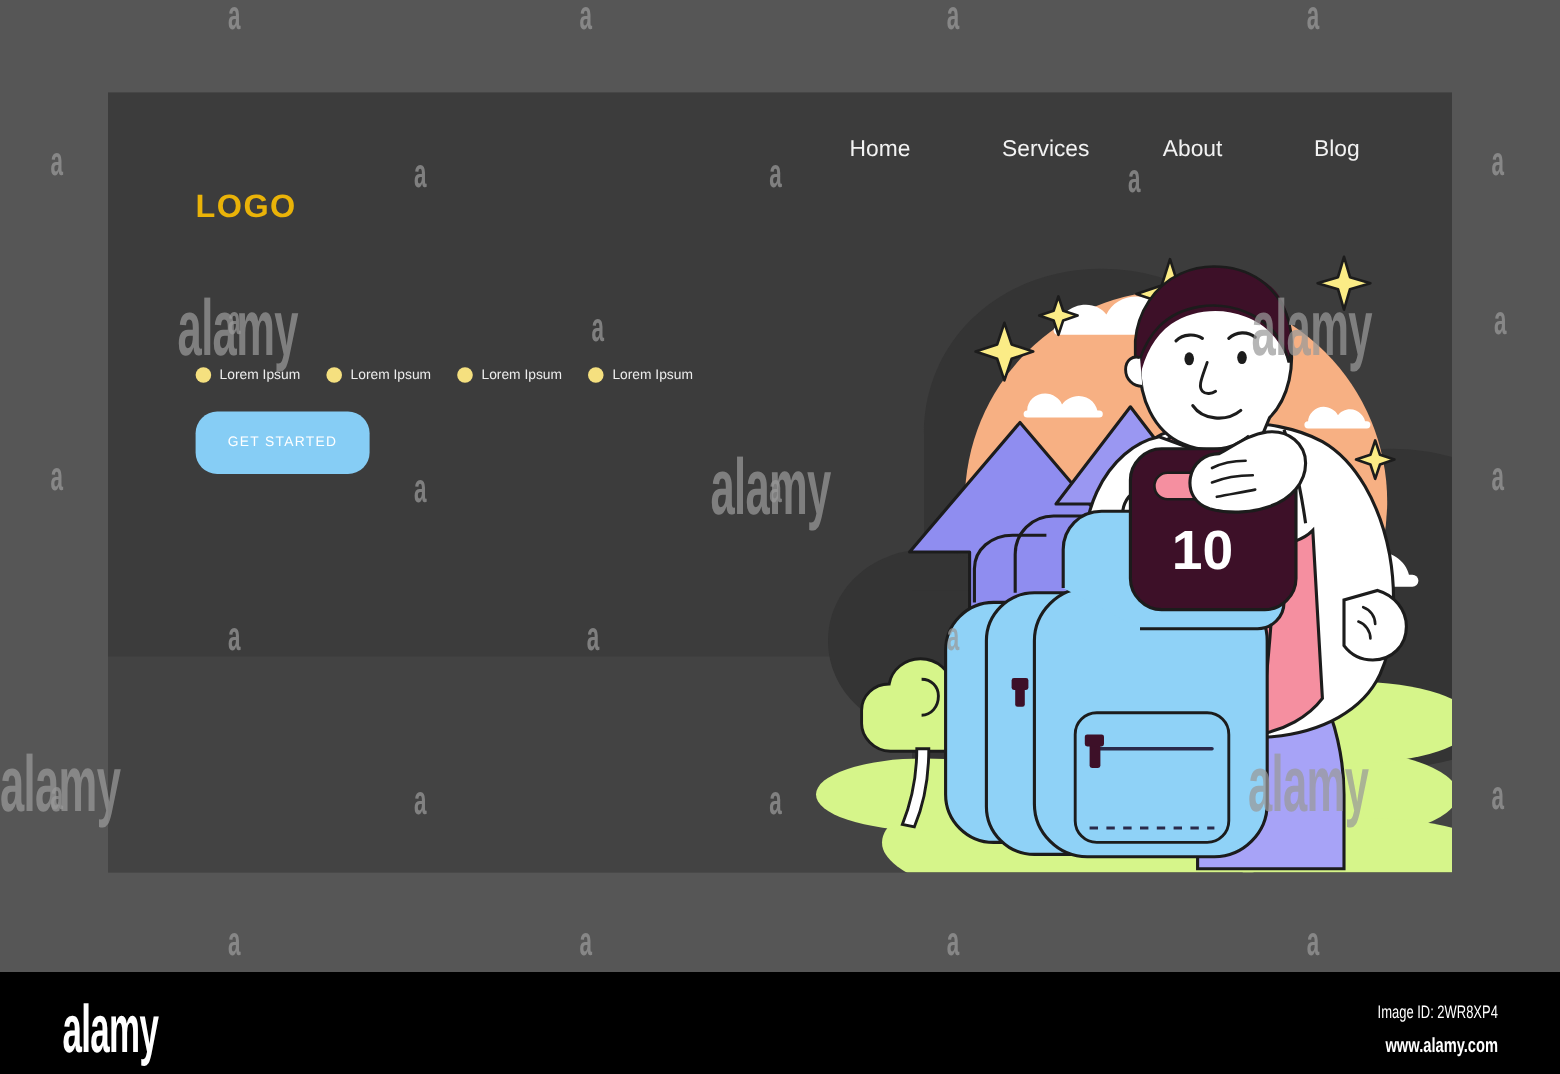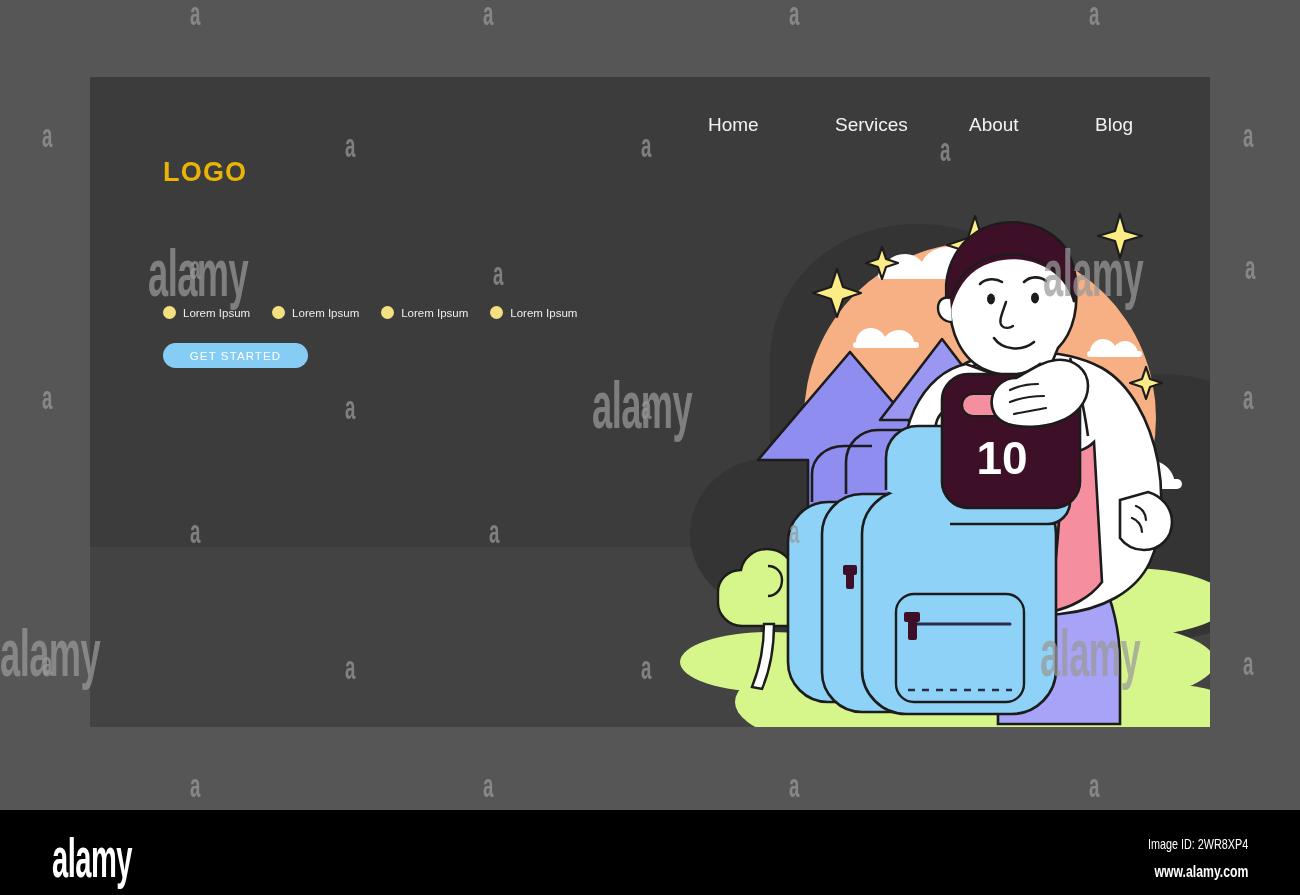--- a/index.html
+++ b/index.html
@@ -132,21 +132,21 @@
     flex: none;
   }
   .feature-label {
     color: #ededed;
     font-size: 11.5px;
     font-family: "Liberation Sans", sans-serif;
   }
   #cta-button {
     margin-top: 24px;
     width: 145px;
-    height: 25px;
+    height: 52px;
     border: none;
     border-radius: 18px;
     background: #86cdf5;
     color: #ffffff;
     font-size: 11.5px;
     letter-spacing: 1.1px;
     cursor: pointer;
     display: block;
     font-family: "Liberation Sans", sans-serif;
   }

